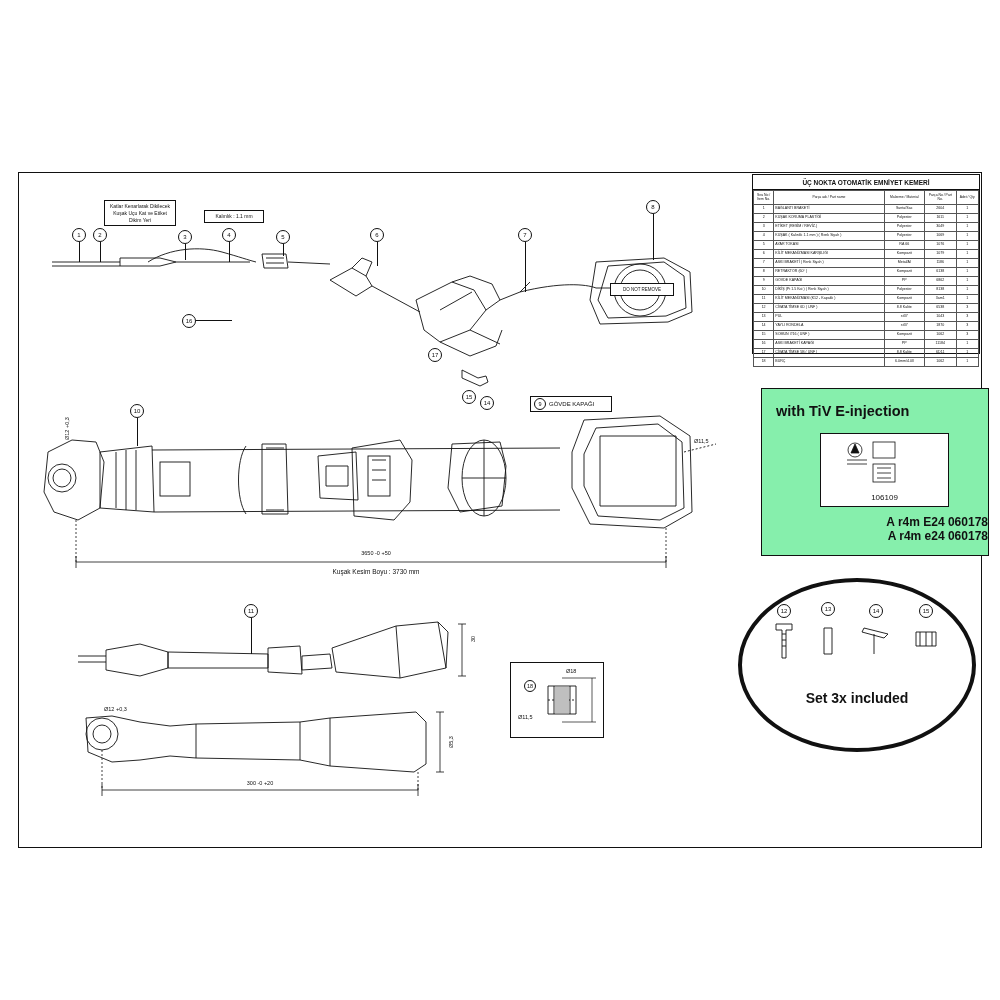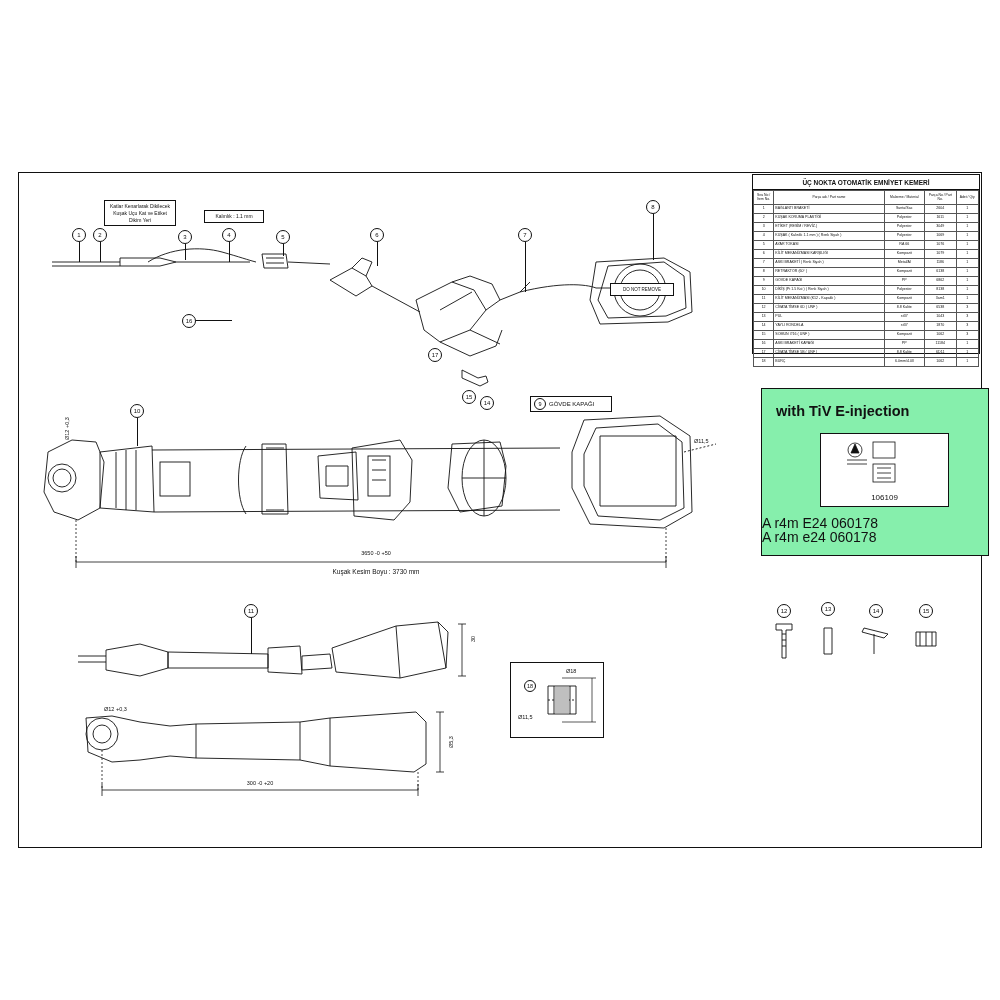--- a/index.html
+++ b/index.html
@@ -22,21 +22,21 @@
   #parts-table table{width:100%;border-collapse:collapse;table-layout:fixed;}
   #parts-table td{border:.5px solid #555;font-size:3.6px;line-height:1;padding:0 1px;height:8.0px;overflow:hidden;white-space:nowrap;}
   #parts-table td.c{text-align:center;}
   #parts-table thead td{font-size:3.4px;text-align:center;height:13px;white-space:normal;line-height:1.05;}
   
   #tiv-panel{position:absolute;left:752px;top:388px;width:228px;height:168px;border:1px solid #111;
              box-sizing:border-box;background:#86efac;margin-left:9px;}
   #tiv-title{position:absolute;left:14px;top:14px;width:200px;font-size:14.5px;font-weight:bold;}
   #tiv-label{position:absolute;left:58px;top:44px;width:112px;height:72px;border:1px solid #111;background:#fff;padding-left:15px;}
   #tiv-code{position:absolute;left:0;bottom:4px;width:100%;text-align:center;font-size:8px;}
-  .appr{position:absolute;left:0;width:100%;text-align:left;font-size:14px;}
+  .appr{position:absolute;left:0;width:100%;text-align:right;font-size:12px;font-weight:bold;}
   
   #set-circle{position:absolute;left:738px;top:578px;width:238px;height:174px;border:4px solid #111;
               border-radius:50%;box-sizing:border-box;background:#fff;}
   #set-text{position:absolute;left:0;top:108px;width:100%;text-align:center;font-size:14px;font-weight:bold;}
   
   .note{border:1px solid #111;background:#fff;font-size:5px;line-height:1.35;text-align:center;padding:2px 3px;box-sizing:border-box;}
   svg{position:absolute;left:0;top:0;overflow:visible;}
   .dimtxt{font-size:5.5px;}
 </style>
 </head>
@@ -386,20 +386,23 @@
           <path d="M56,34 L70,34 M56,39 L70,39 M56,44 L70,44"></path>
           <path d="M26,26 L46,26 M26,30 L46,30"></path>
         </g>
       </svg>
       <div id="tiv-code">106109</div>
     </div>
     <div class="appr" style="top:126px;">A r4m E24 060178</div>
     <div class="appr" style="top:140px;">A r4m e24  060178</div>
   </div>
 
+  <div id="set-circle">
+    <div id="set-text">Set 3x included</div>
+  </div>
   <svg width="1000" height="1000">
     <g stroke="#111" fill="none" stroke-width="0.9">
 
       <path d="M776,624 L792,624 L792,630 L786,630 L786,658 L782,658 L782,630 L776,630 Z"></path>
       <path d="M782,634 L786,634 M782,640 L786,640 M782,646 L786,646"></path>
 
       <path d="M824,628 L832,628 L832,654 L824,654 Z"></path>
 
       <path d="M864,628 L888,634 L884,638 L862,632 Z"></path>
       <path d="M874,634 L874,654"></path>

